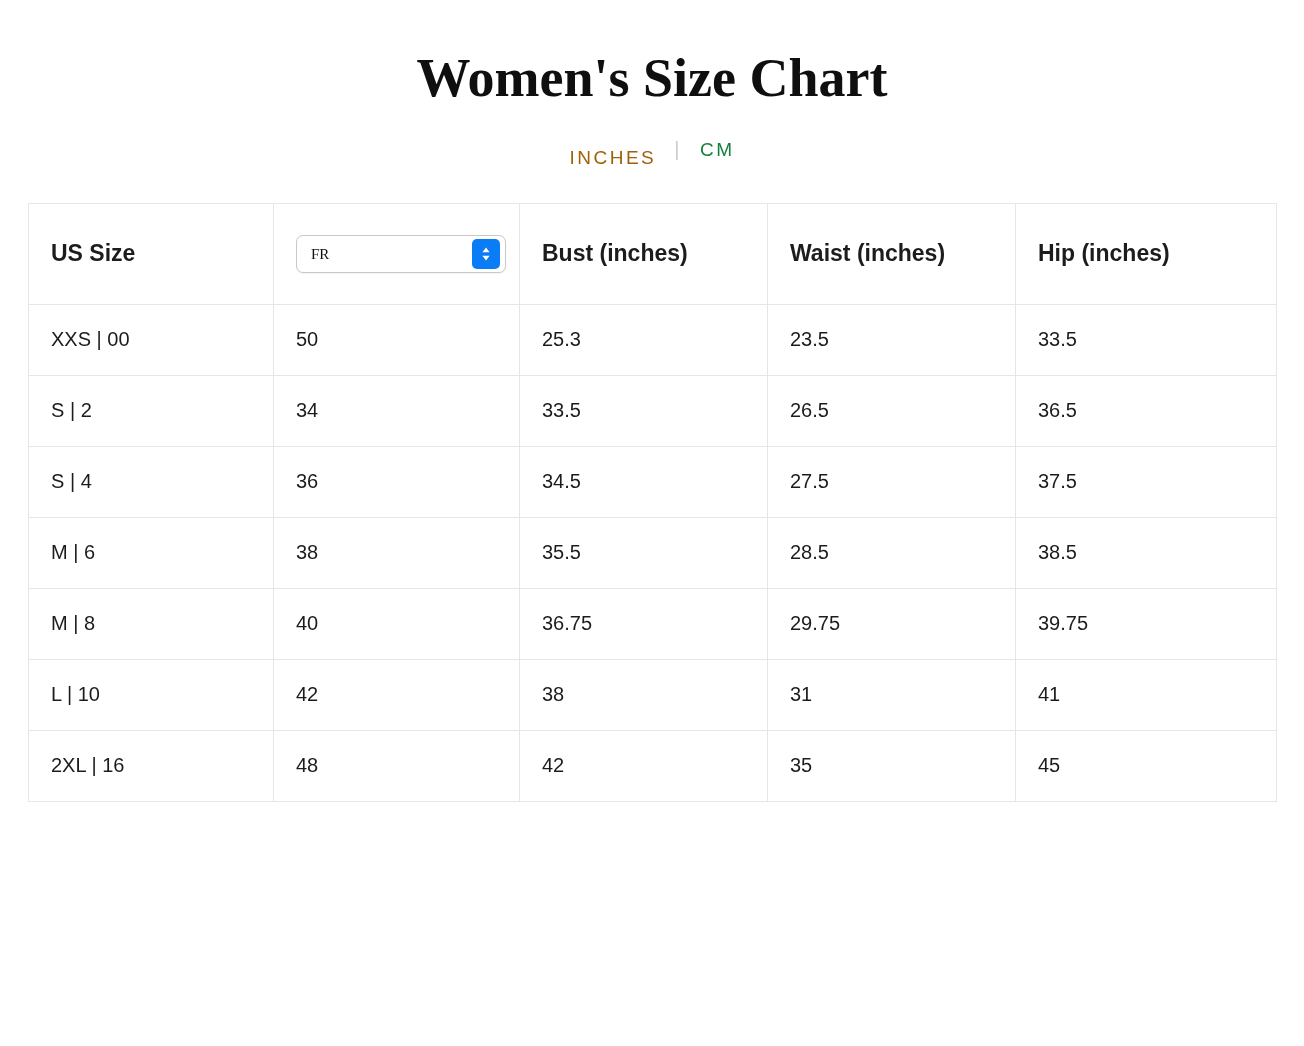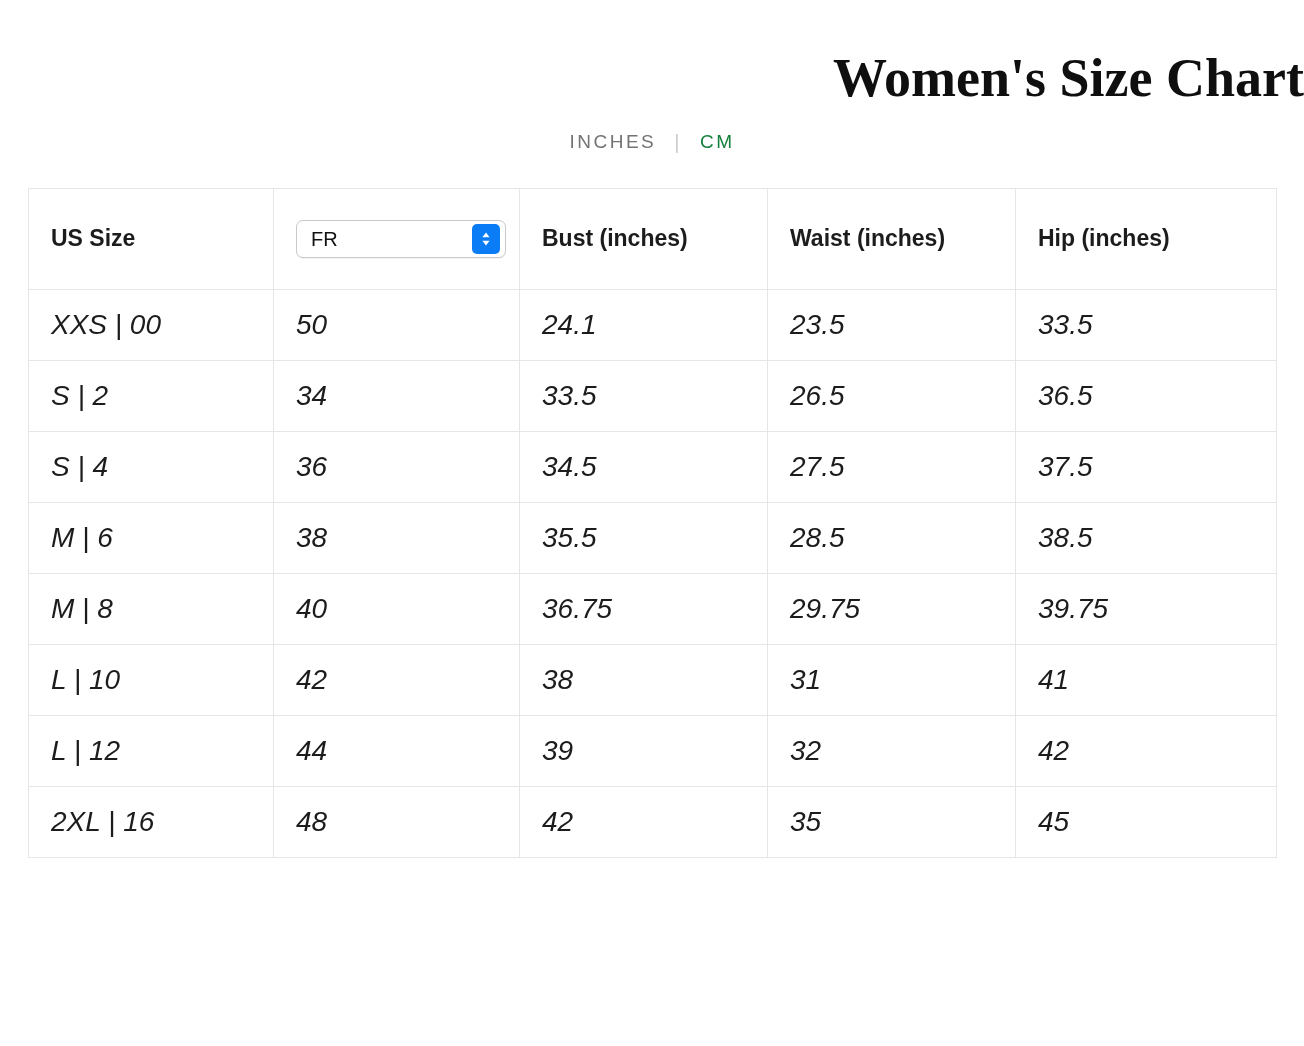--- a/index.html
+++ b/index.html
@@ -14,21 +14,21 @@
     color: #1a1a1a;
     overflow: hidden;
   }
   .page {
     width: 1304px;
     height: 1046px;
     position: relative;
     box-sizing: border-box;
   }
   .title {
-    text-align: right;
+    text-align: center;
     font-family: "Liberation Serif", serif;
     font-weight: 700;
     font-size: 54px;
     letter-spacing: 0px;
     color: #0f0f0f;
     margin: 0;
     padding-top: 46px;
     line-height: 1.2;
   }
   .unit-toggle {
@@ -37,22 +37,23 @@
     justify-content: center;
     gap: 18px;
     margin-top: 20px;
     font-size: 19px;
     letter-spacing: 2.5px;
   }
   .unit {
     cursor: pointer;
   }
   .unit.active {
-    color: #737373;
+    color: #a16207;
     font-weight: 400;
+    margin-top: 16px;
   }
   .unit.inactive {
     color: #15803d;
   }
   .unit-sep {
     color: #cccccc;
     font-size: 20px;
   }
   .table-wrap {
     margin: 34px 28px 0 28px;
@@ -74,44 +75,43 @@
   table.size-chart thead th {
     height: 100px;
     font-weight: 700;
     font-size: 23px;
     line-height: 1.25;
     vertical-align: middle;
   }
   table.size-chart tbody td {
     height: 70px;
     font-weight: 400;
-    font-size: 28px;
-    font-style: italic;
+    font-size: 20px;
   }
   col.c1 { width: 245px; }
   col.c2 { width: 246px; }
   col.c3 { width: 248px; }
   col.c4 { width: 248px; }
   col.c5 { width: 261px; }
 
   .select-wrap {
     position: relative;
     display: inline-block;
     width: 210px;
   }
   select.region-select {
     -webkit-appearance: none;
     appearance: none;
     width: 210px;
     height: 38px;
     border: 1px solid #c9c9c9;
     border-radius: 7px;
     background: #ffffff;
-    font-family: Liberation Sans, sans-serif;
-    font-size: 20px;
+    font-family: Liberation Serif, serif;
+    font-size: 15px;
     color: #111111;
     padding: 0 44px 0 14px;
     box-sizing: border-box;
     box-shadow: 0 1px 1px rgba(0,0,0,0.05);
     outline: none;
   }
   .select-arrow {
     position: absolute;
     top: 4px;
     right: 6px;
@@ -167,21 +167,21 @@
           </th>
           <th>Bust (inches)</th>
           <th>Waist (inches)</th>
           <th>Hip (inches)</th>
         </tr>
       </thead>
       <tbody>
         <tr>
           <td>XXS | 00</td>
           <td>50</td>
-          <td>24.1</td>
+          <td>25.3</td>
           <td>23.5</td>
           <td>33.5</td>
         </tr>
         <tr>
           <td>S | 2</td>
           <td>34</td>
           <td>33.5</td>
           <td>26.5</td>
           <td>36.5</td>
         </tr>
@@ -207,27 +207,20 @@
           <td>39.75</td>
         </tr>
         <tr>
           <td>L | 10</td>
           <td>42</td>
           <td>38</td>
           <td>31</td>
           <td>41</td>
         </tr>
         <tr>
-          <td>L | 12</td>
-          <td>44</td>
-          <td>39</td>
-          <td>32</td>
-          <td>42</td>
-        </tr>
-        <tr>
           <td>2XL | 16</td>
           <td>48</td>
           <td>42</td>
           <td>35</td>
           <td>45</td>
         </tr>
       </tbody>
     </table>
   </div>
 

